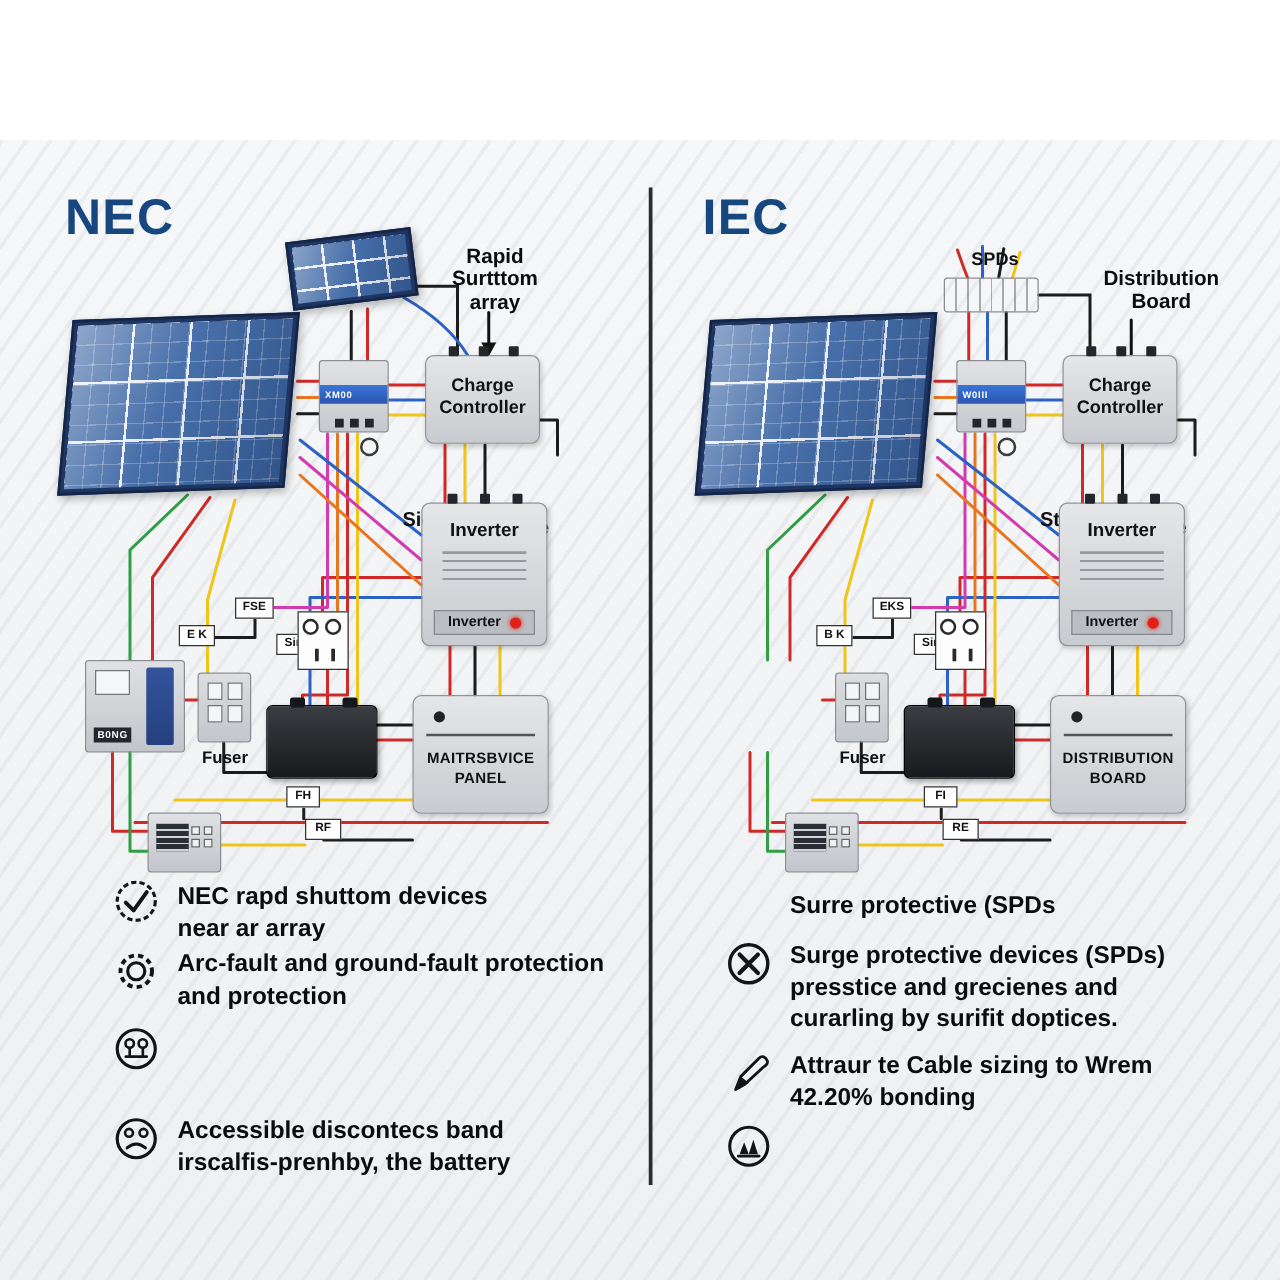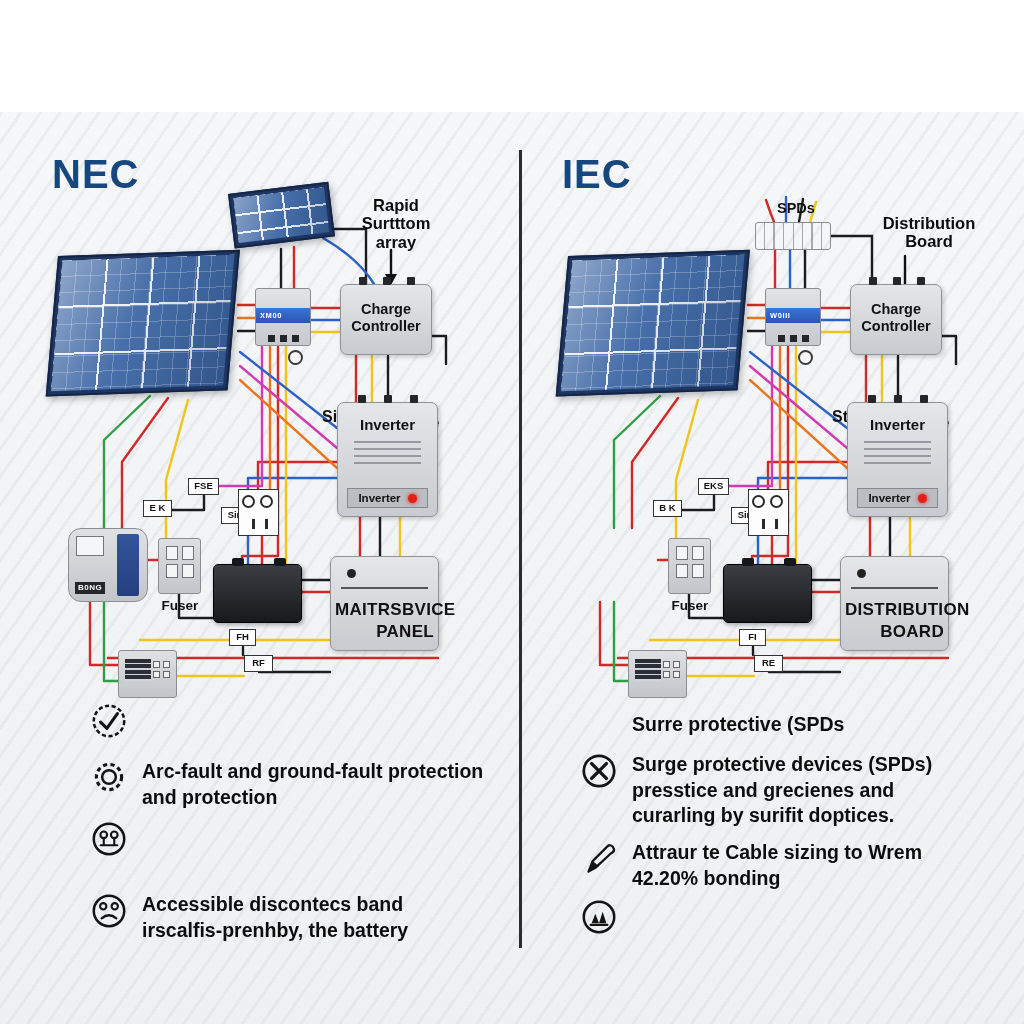--- a/index.html
+++ b/index.html
@@ -64,36 +64,36 @@
   .wlabel{font-weight:bold;font-size:16px;color:#111;margin-top:48px;}
   .note{font-weight:bold;font-size:16.5px;line-height:1.12;text-align:center;color:#0c0c0c;}
 
   .tag{height:17px;background:#fff;border:1.5px solid #333;text-align:center;
       font-weight:bold;font-size:9.5px;line-height:14px;color:#111;}
 
   .disconnect{width:41px;height:47px;background:#fdfdfd;border:1.5px solid #333;}
   .knob{position:static;display:inline-block;width:13px;height:13px;border:2px solid #2a2a2a;border-radius:50%;margin:5px 2px 0 3px;background:#fff;}
   .pin{bottom:6px;width:2.5px;height:10px;background:#2a2a2a;}
 
-  .meter{width:80px;height:74px;background:linear-gradient(#dfe1e4,#c2c5c9);border:1.5px solid #8a8d92;border-radius:13px;}
+  .meter{width:80px;height:74px;background:linear-gradient(#dfe1e4,#c2c5c9);border:1.5px solid #8a8d92;border-radius:3px;}
   .m-screen{left:7px;top:7px;width:28px;height:20px;background:#f4f6f8;border:1px solid #777;}
   .m-blue{right:8px;top:5px;width:22px;height:62px;background:linear-gradient(#33549c,#24407e);border-radius:2px;}
   .m-label{left:6px;bottom:7px;background:#23262b;color:#fff;font-weight:bold;font-size:8px;line-height:10px;padding:1px 3px;letter-spacing:.5px;}
 
   .fuser{width:43px;height:56px;background:linear-gradient(#dcdee1,#c3c6ca);border:1.5px solid #8a8d92;border-radius:3px;
       display:grid;grid-template-columns:12px 12px;gap:4px;justify-content:center;align-content:start;padding-top:7px;}
   .fuser i{position:static;width:12px;height:14px;background:#f4f5f7;border:1px solid #70747a;}
   .caption{font-weight:bold;font-size:13.5px;text-align:center;color:#111;}
 
   .battery{width:89px;height:59px;background:linear-gradient(#3a3d42,#17191c);border:1px solid #000;border-radius:5px;box-shadow:1.5px 2px 4px rgba(0,0,0,.3);}
   .term{top:-7px;width:12px;height:8px;background:#15171a;border-radius:2px;}
 
   .dotb{left:16px;top:12px;width:9px;height:9px;border-radius:50%;background:#222;}
   .sline{left:10px;right:10px;top:30px;height:1.5px;background:#555;}
-  .sp-label{left:4px;right:4px;top:42px;text-align:right;font-weight:bold;font-size:17px;line-height:1.3;letter-spacing:.3px;color:#111;}
+  .sp-label{left:4px;right:4px;top:42px;text-align:center;font-weight:bold;font-size:12px;line-height:1.3;letter-spacing:.3px;color:#111;}
 
   .bdev{width:59px;height:48px;background:linear-gradient(#dfe1e4,#c2c5c9);border:1.5px solid #8a8d92;border-radius:3px;}
   .bd-screen{left:6px;top:8px;width:26px;height:22px;background:#2b2f35;
       background-image:repeating-linear-gradient(to bottom,transparent 0 4px,#cfd4da 4px 5.5px);}
   .bd-keys{right:6px;top:10px;display:grid;grid-template-columns:7px 7px;gap:3px;}
   .bd-keys i{position:static;width:7px;height:7px;background:#eef0f2;border:1px solid #666;}
 
   .spd{width:76px;height:28px;background:linear-gradient(#e0e2e5,#bfc2c6);border:1.5px solid #8a8d92;border-radius:3px;
       background-image:repeating-linear-gradient(to right,transparent 0 8px,rgba(90,95,100,.5) 8px 9.5px);}
   .spd-label{font-weight:bold;font-size:14.5px;color:#111;}
@@ -265,20 +265,21 @@
           <i></i>
           <i></i>
           <i></i>
         </div>
     </div>
 
     <svg class="bicon" style="left:88px;top:700px;" viewBox="0 0 40 40">
       <circle cx="20" cy="20" r="14.5" stroke="#141414" stroke-width="2.4" fill="none" stroke-dasharray="4 2.4"></circle>
       <polyline points="12,21 18,27 28,13" stroke="#141414" stroke-width="3" fill="none" stroke-linecap="round" stroke-linejoin="round"></polyline>
     </svg>
+    <p class="bullet" style="left:142px;top:705px;width:255px;">NEC rapd shuttom devices near ar array</p>
 
     <svg class="bicon" style="left:88px;top:756px;" viewBox="0 0 40 40">
       <circle cx="20" cy="20" r="12" stroke="#141414" stroke-width="3" fill="none" stroke-dasharray="4 3.2"></circle>
       <circle cx="20" cy="20" r="6.5" stroke="#141414" stroke-width="2.4" fill="none"></circle>
     </svg>
     <p class="bullet" style="left:142px;top:759px;width:372px;">Arc-fault and ground-fault protection and protection</p>
 
     <svg class="bicon" style="left:88px;top:818px;" viewBox="0 0 40 40">
       <circle cx="20" cy="20" r="14.5" stroke="#141414" stroke-width="2.4" fill="none"></circle>
       <circle cx="15" cy="16" r="3.2" stroke="#141414" stroke-width="2" fill="none"></circle>

